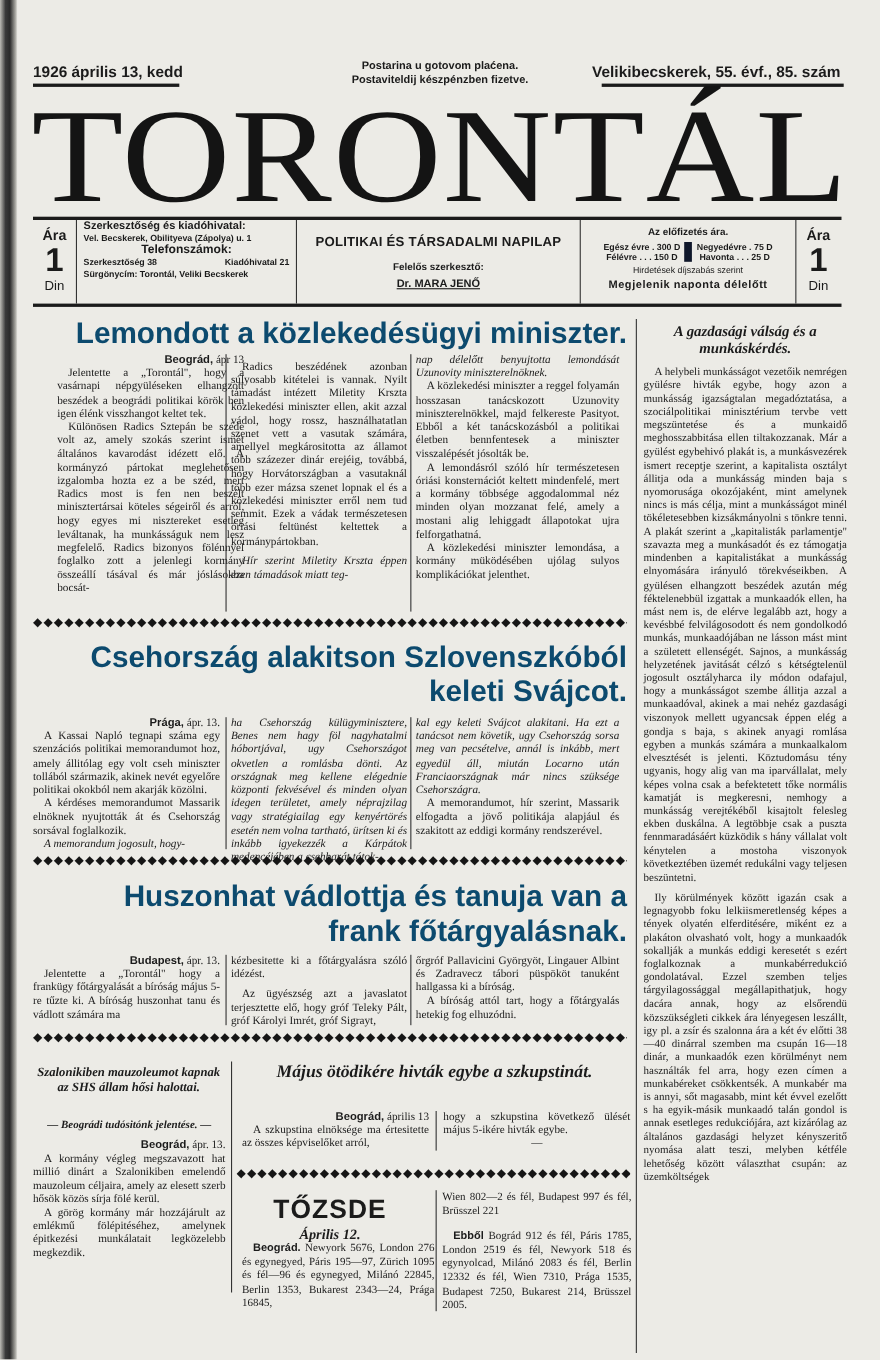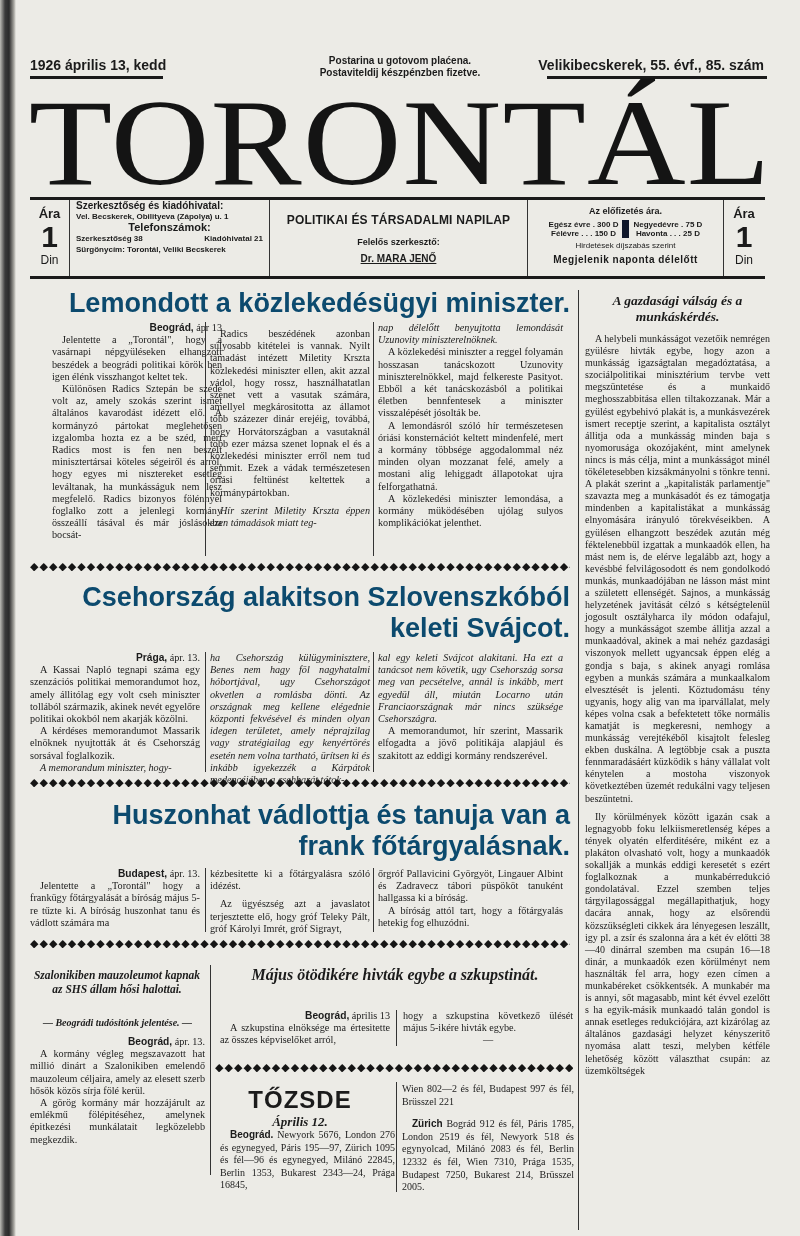--- a/index.html
+++ b/index.html
@@ -147,21 +147,21 @@
 </div>
 
 <div class="hl" style="left:30px;top:582px;width:540px;font-size:27px;line-height:31px;">
   <div>Csehország alakitson Szlovenszkóból</div>
   <div>keleti Svájcot.</div>
 </div>
 <div class="col" style="left:30px;top:652px;width:170px;">
   <p class="dl"><b>Prága,</b><span> ápr. 13.</span></p>
   <p>A Kassai Napló tegnapi száma egy szenzációs politikai memorandumot hoz, amely állitólag egy volt cseh miniszter tollából származik, akinek nevét egyelőre politikai okokból nem akarják közölni.</p>
   <p>A kérdéses memorandumot Massarik elnöknek nyujtották át és Csehország sorsával foglalkozik.</p>
-  <p class="it">A memorandum miniszter, hogy-</p>
+  <p class="it">A memorandum jogosult, hogy-</p>
 </div>
 <div class="vr" style="left:205px;top:652px;height:120px;"></div>
 <div class="col it" style="left:210px;top:652px;width:160px;font-style:italic;">ha Csehország külügyminisztere, Benes nem hagy föl nagyhatalmi hóbortjával, ugy Csehországot okvetlen a romlásba dönti. Az országnak meg kellene elégednie központi fekvésével és minden olyan idegen területet, amely néprajzilag vagy stratégiailag egy kenyértörés esetén nem volna tartható, ürítsen ki és inkább igyekezzék a Kárpátok medencéjében a csehbarát tótok-</div>
 <div class="vr" style="left:373px;top:652px;height:120px;"></div>
 <div class="col" style="left:378px;top:652px;width:185px;">
   <p class="it" style="text-indent:0">kal egy keleti Svájcot alakitani. Ha ezt a tanácsot nem követik, ugy Csehország sorsa meg van pecsételve, annál is inkább, mert egyedül áll, miután Locarno után Franciaországnak már nincs szüksége Csehországra.</p>
   <p>A memorandumot, hír szerint, Massarik elfogadta a jövő politikája alapjául és szakitott az eddigi kormány rendszerével.</p>
 </div>
 <div class="dots" style="left:30px;top:777px;width:540px;">◆◆◆◆◆◆◆◆◆◆◆◆◆◆◆◆◆◆◆◆◆◆◆◆◆◆◆◆◆◆◆◆◆◆◆◆◆◆◆◆◆◆◆◆◆◆◆◆◆◆◆◆◆◆◆◆◆◆</div>
 
@@ -209,14 +209,14 @@
 <div class="tozsde">
   <div class="t">TŐZSDE</div>
   <div class="d">Április 12.</div>
 </div>
 <div class="col" style="left:220px;top:1129px;width:175px;font-size:10px;line-height:12.6px;">
   <p><b style="font-family:'Liberation Sans',sans-serif">Beográd.</b><span> Newyork 5676, London 276 és egynegyed, Páris 195—97, Zürich 1095 és fél—96 és egynegyed, Milánó 22845, Berlin 1353, Bukarest 2343—24, Prága 16845,</span></p>
 </div>
 <div class="vr" style="left:396px;top:1082px;height:110px;"></div>
 <div class="col" style="left:402px;top:1083px;width:172px;font-size:10px;line-height:12.6px;">
   <p style="text-indent:0">Wien 802—2 és fél, Budapest 997 és fél, Brüsszel 221</p>
-  <p style="margin-top:10px"><b style="font-family:'Liberation Sans',sans-serif">Zürich</b><span> Bográd 912 és fél, Páris 1785, London 2519 és fél, Newyork 518 és egynyolcad, Milánó 2083 és fél, Berlin 12332 és fél, Wien 7310, Prága 1535, Budapest 7250, Bukarest 214, Brüsszel 2005.</span></p>
+  <p style="margin-top:10px"><b style="font-family:'Liberation Sans',sans-serif">Ebből</b><span> Bográd 912 és fél, Páris 1785, London 2519 és fél, Newyork 518 és egynyolcad, Milánó 2083 és fél, Berlin 12332 és fél, Wien 7310, Prága 1535, Budapest 7250, Bukarest 214, Brüsszel 2005.</span></p>
 </div>
 
 </body></html>

